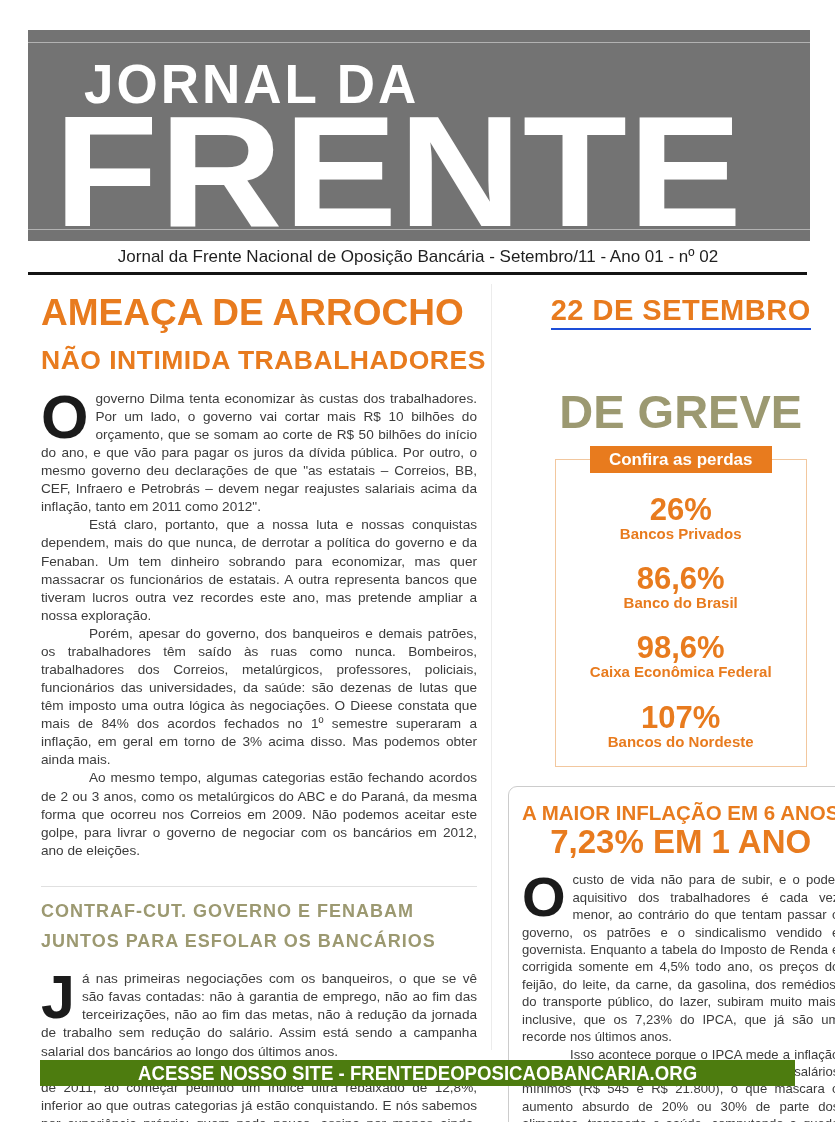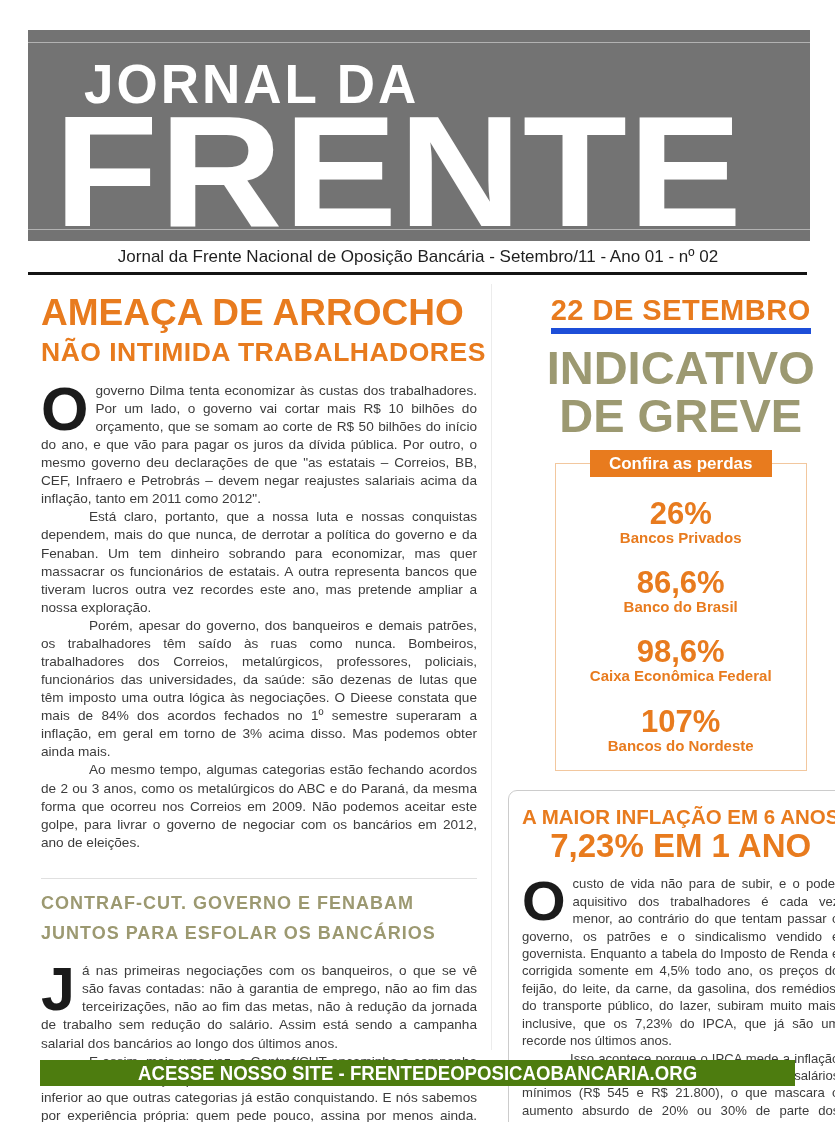--- a/index.html
+++ b/index.html
@@ -31,38 +31,38 @@
   .content { position:absolute; top:284px; left:28px; width:780px; height:766px;
              display:flex; }
   .col-left { width:464px; border-right:1px solid #ececec;
               padding:10px 14px 0 13px; }
   .col-right { flex:1; padding:10px 2px 0 16px; }
 
   
   .hl-orange-1 { color:#e87b1e; font-weight:bold; font-size:37px;
                  letter-spacing:0px; line-height:1.05; white-space:nowrap; }
   .hl-orange-2 { color:#e87b1e; font-weight:bold; font-size:26.5px;
-                 letter-spacing:0.5px; margin-top:4px; white-space:nowrap; }
+                 letter-spacing:0.5px; margin-top:12px; white-space:nowrap; }
   .hl-olive { color:#9c9971; font-weight:bold; font-size:18px;
               letter-spacing:1px; line-height:1.65; margin-top:10px;
               white-space:nowrap; }
 
   
   .body-text { margin-top:14px; font-size:13.6px; line-height:1.33;
                text-align:justify; color:#3c3c3c; }
   .body-text p { text-indent:48px; }
   .body-text p.first { text-indent:0; }
   .drop-cap { float:left; font-size:61px; line-height:50px; font-weight:bold;
               color:#1b1b1b; padding:2px 7px 0 0; }
 
   
   .kicker-wrap { text-align:center; }
   .kicker { display:inline-block; color:#e87b1e; font-weight:bold;
             font-size:29px; letter-spacing:0.5px;
-            border-bottom:6px solid #1d4ed8; padding-bottom:1px;
+            border-bottom:2px solid #1d4ed8; padding-bottom:1px;
             white-space:nowrap; }
   .strike-title { margin-top:10px; text-align:center; color:#9c9971;
                   font-weight:bold; font-size:47px; line-height:1.03;
                   letter-spacing:0px; }
   .losses-box { margin:22px auto 15px; width:252px; border:1px solid #f2c79e;
                 text-align:center; padding:0 0 16px 0; }
   .losses-band { width:182px; height:27px; margin:-14px auto 0;
                  background:#e87b1e; color:#ffffff; font-weight:bold;
                  font-size:17px; line-height:27px; }
   .loss-item { margin-top:21px; }
@@ -137,21 +137,21 @@
 
   </section>
 
   <section class="col-right">
 
     <div>
       <div class="kicker-wrap">
         <span class="kicker">22 DE SETEMBRO</span>
       </div>
       <div class="strike-title">
-        <span>INDICATIVO</span><br>
+        <br>
         <span>DE GREVE</span>
       </div>
 
       <div class="losses-box">
         <div class="losses-band">Confira as perdas</div>
 
         <div class="loss-item">
           <div class="loss-value">26%</div>
           <div class="loss-label">Bancos Privados</div>
         </div>

